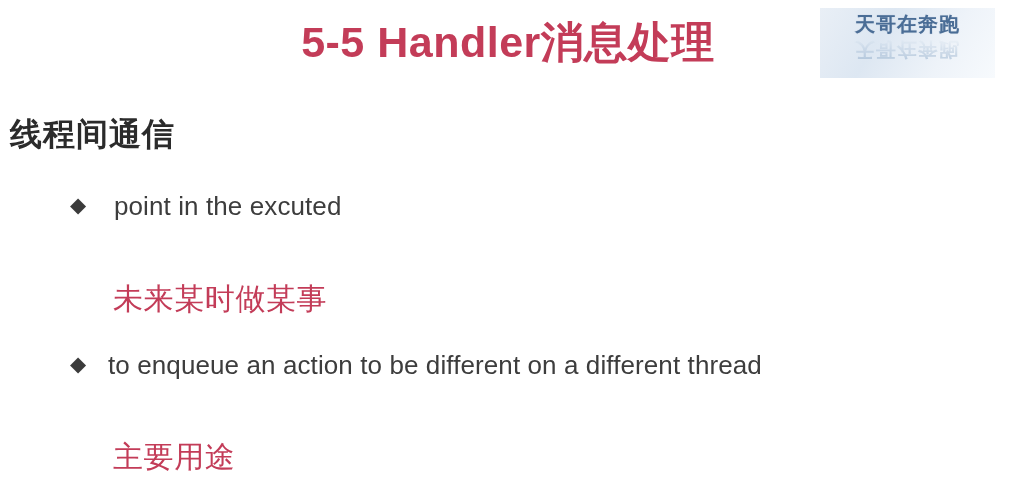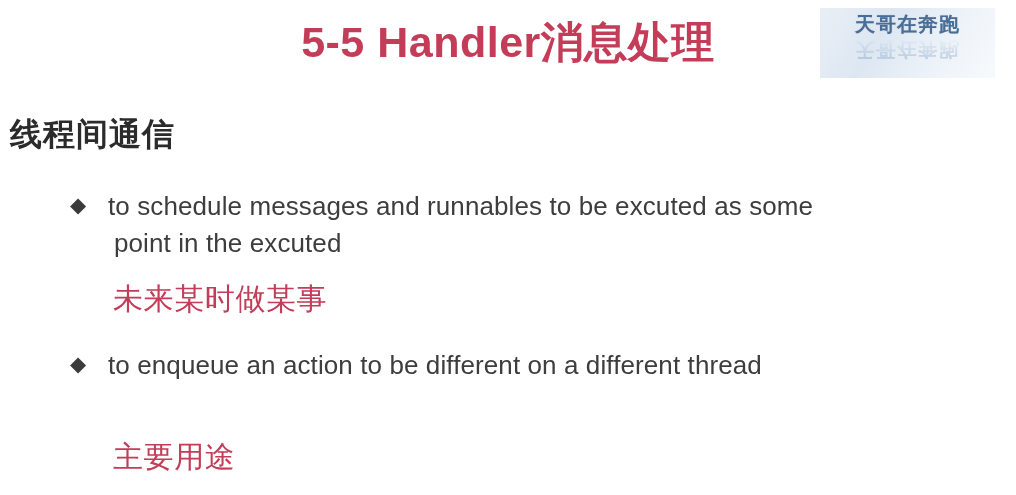--- a/index.html
+++ b/index.html
@@ -152,21 +152,20 @@
     <div class="watermark-text">天哥在奔跑</div>
     <div class="watermark-reflection">天哥在奔跑</div>
   </div>
 
   <div class="section-heading">线程间通信</div>
 
   <div class="bullet-block first">
     <div class="bullet-row">
       <span class="bullet-marker">◆</span>
       <span class="bullet-text">
-        <span>to schedule messages and runnables to be excuted as some</span>
         <span class="line2">point in the excuted</span>
       </span>
     </div>
   </div>
 
   <div class="note-cn note-1">未来某时做某事</div>
 
   <div class="bullet-block second">
     <div class="bullet-row">
       <span class="bullet-marker">◆</span>

